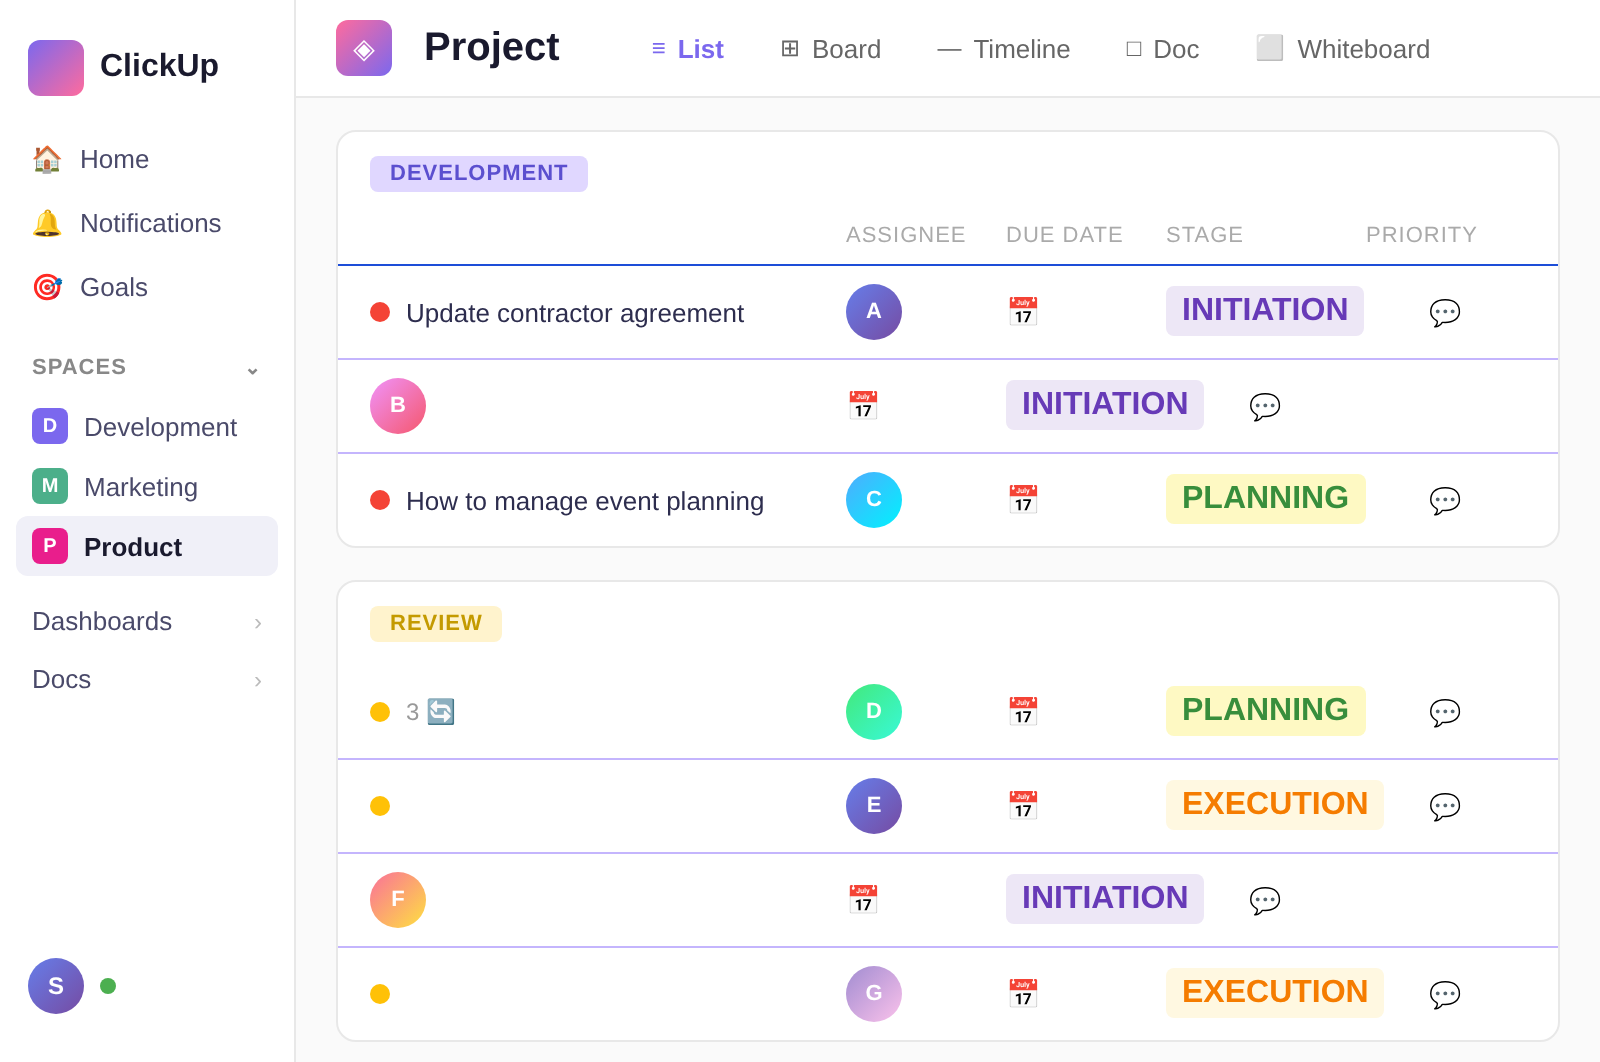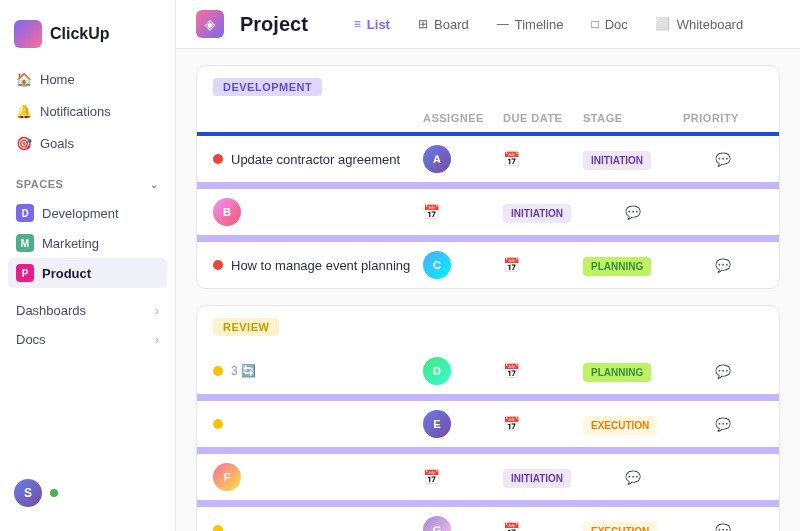--- a/index.html
+++ b/index.html
@@ -1,19 +1,19 @@
 <!DOCTYPE html>
 <html><head>
   <meta charset="utf-8">
   <style>
     * { box-sizing: border-box; margin: 0; padding: 0; }
     body { font-family: -apple-system, BlinkMacSystemFont, 'Segoe UI', sans-serif; display: flex; height: 531px; width: 800px; overflow: hidden; background: #fff; }
 
     
-    .sidebar { width: 176px; background: #fff; border-right: 1px solid #e8e8e8; display: flex; flex-direction: column; padding: 12px 0; flex-shrink: 0; }
+    .sidebar { width: 148px; background: #fff; border-right: 1px solid #e8e8e8; display: flex; flex-direction: column; padding: 12px 0; flex-shrink: 0; }
     .logo { display: flex; align-items: center; gap: 8px; padding: 8px 14px 16px; }
     .logo-icon { width: 28px; height: 28px; background: linear-gradient(135deg, #7b68ee, #ff6b9d); border-radius: 6px; }
     .logo-text { font-size: 16px; font-weight: 700; color: #1a1a2e; }
 
     .sidebar-nav { display: flex; flex-direction: column; gap: 2px; padding: 0 8px; }
     .nav-item { display: flex; align-items: center; gap: 8px; padding: 7px 8px; border-radius: 6px; cursor: pointer; color: #4a4a6a; font-size: 13px; }
     .nav-icon { width: 16px; height: 16px; display: flex; align-items: center; justify-content: center; flex-shrink: 0; }
 
     .sidebar-section { margin-top: 16px; padding: 0 8px; }
     .section-header { display: flex; align-items: center; justify-content: space-between; padding: 4px 8px; color: #888; font-size: 11px; font-weight: 600; text-transform: uppercase; letter-spacing: 0.5px; margin-bottom: 4px; }
@@ -53,45 +53,45 @@
 
     
     .group { background: #fff; border-radius: 10px; margin-bottom: 16px; border: 1px solid #e8e8e8; overflow: hidden; }
 
     .group-header { padding: 12px 16px; display: flex; align-items: center; }
     .group-label { font-size: 11px; font-weight: 700; padding: 3px 10px; border-radius: 4px; letter-spacing: 0.5px; }
     .label-dev { background: #e0d7ff; color: #5b4fcf; }
     .label-review { background: #fff3cd; color: #c49a00; }
 
     
-    .table-header { display: grid; grid-template-columns: 1fr 80px 80px 100px 80px; padding: 4px 16px 8px; color: #aaa; font-size: 11px; font-weight: 700; text-transform: uppercase; letter-spacing: 0.5px; border-bottom: 4px solid #1d4ed8; }
-
-    .task-row { display: grid; grid-template-columns: 1fr 80px 80px 100px 80px; padding: 9px 16px; align-items: center; border-bottom: 7px solid #c4b5fd; }
+    .table-header { display: grid; grid-template-columns: 1fr 80px 80px 100px 80px; padding: 4px 16px 8px; color: #aaa; font-size: 11px; font-weight: 400; text-transform: uppercase; letter-spacing: 0.5px; border-bottom: 1px solid #1d4ed8; }
+
+    .task-row { display: grid; grid-template-columns: 1fr 80px 80px 100px 80px; padding: 9px 16px; align-items: center; border-bottom: 1px solid #c4b5fd; }
     .task-row:last-child { border-bottom: none; }
 
     .task-name { display: flex; align-items: center; gap: 8px; font-size: 13px; color: #2d2d4e; }
     .task-dot { width: 10px; height: 10px; border-radius: 50%; flex-shrink: 0; }
     .dot-red { background: #f44336; }
     .dot-yellow { background: #ffc107; }
 
     .task-meta { display: flex; align-items: center; gap: 4px; font-size: 12px; color: #999; }
 
     .assignee-avatar { width: 28px; height: 28px; border-radius: 50%; overflow: hidden; display: flex; align-items: center; justify-content: center; font-size: 11px; font-weight: 600; color: #fff; }
     .av1 { background: linear-gradient(135deg, #667eea, #764ba2); }
     .av2 { background: linear-gradient(135deg, #f093fb, #f5576c); }
     .av3 { background: linear-gradient(135deg, #4facfe, #00f2fe); }
     .av4 { background: linear-gradient(135deg, #43e97b, #38f9d7); }
     .av5 { background: linear-gradient(135deg, #fa709a, #fee140); }
     .av6 { background: linear-gradient(135deg, #a18cd1, #fbc2eb); }
 
     .date-icon { color: #bbb; font-size: 14px; }
 
-    .stage-badge { font-size: 10px; font-weight: 600; padding: 4px 8px; border-radius: 4px; text-align: center; }
+    .stage-badge { font-size: 16px; font-weight: 600; padding: 4px 8px; border-radius: 4px; text-align: center; }
     .stage-initiation { background: #ede7f6; color: #673ab7; }
-    .stage-planning { background: #bef264; color: #388e3c; }
+    .stage-planning { background: #fef9c3; color: #388e3c; }
     .stage-execution { background: #fff8e1; color: #f57c00; }
 
     .comment-icon { color: #ccc; font-size: 13px; text-align: center; }
 
     ::-webkit-scrollbar { width: 6px; }
     ::-webkit-scrollbar-track { background: transparent; }
     ::-webkit-scrollbar-thumb { background: #ddd; border-radius: 3px; }
   </style>
 </head>
 <body>

